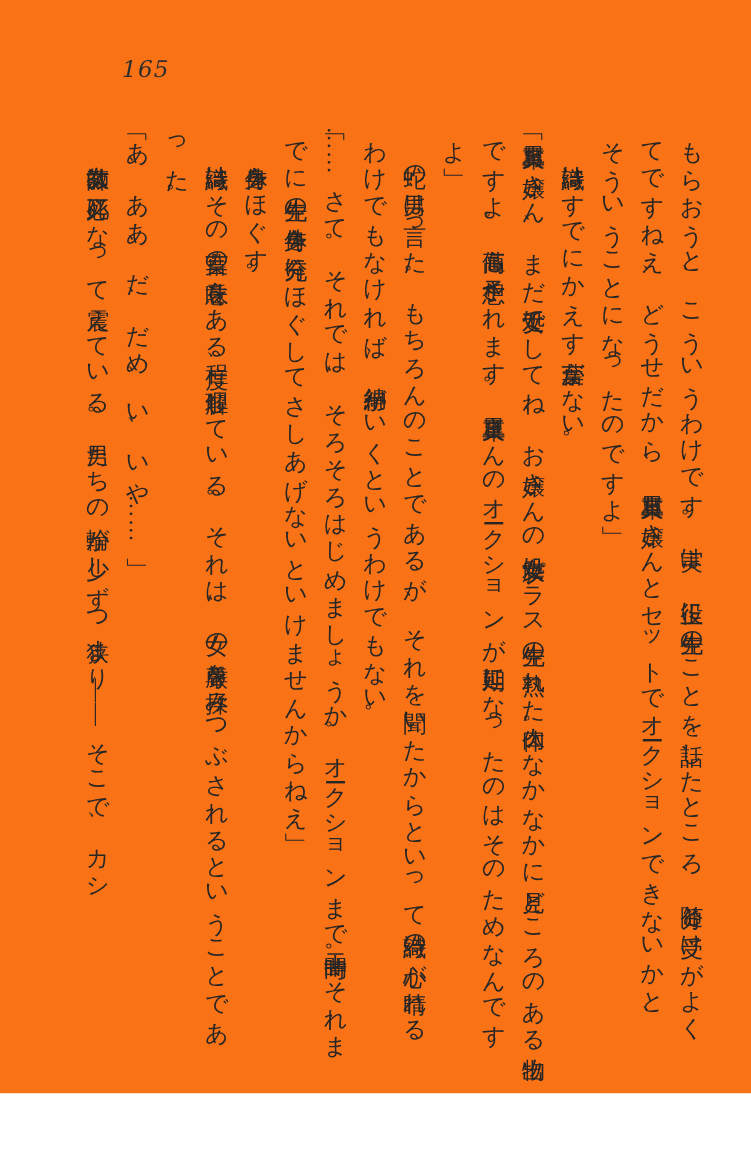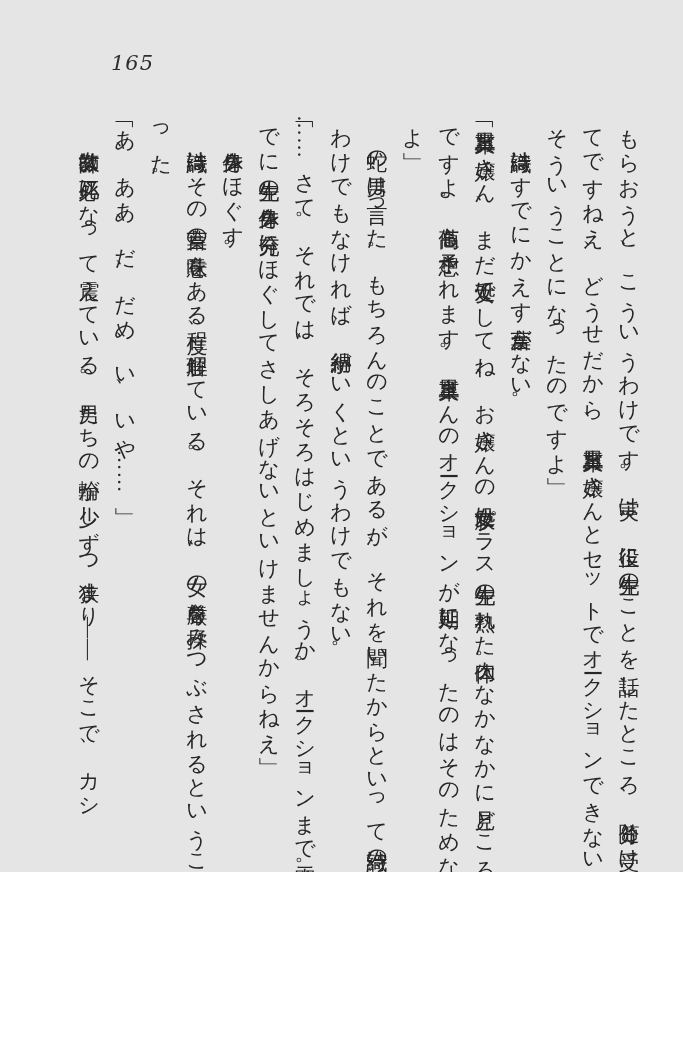--- a/index.html
+++ b/index.html
@@ -3,22 +3,22 @@
 <meta charset="utf-8">
 <style>
   html, body {
     margin: 0;
     padding: 0;
     background: #ffffff;
   }
   .page {
     position: relative;
     width: 683px;
-    height: 872px;
-    background: #e5e5e5;
+    height: 994px;
+    background: #f97316;
     overflow: hidden;
   }
   .page-number {
     position: absolute;
     left: 111px;
     top: 51px;
     font-family: "DejaVu Serif", "Liberation Serif", serif;
     font-style: italic;
     font-size: 21px;
     letter-spacing: 1px;

